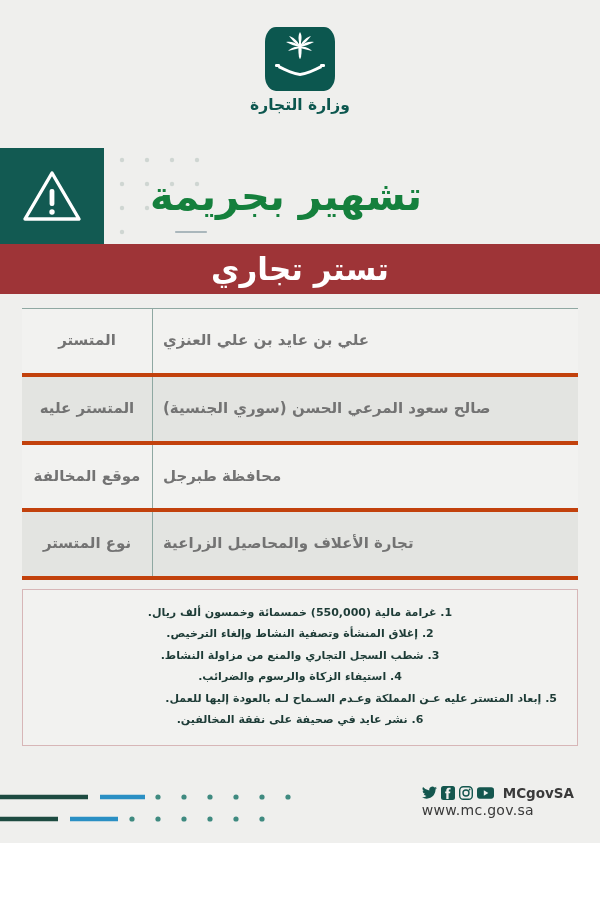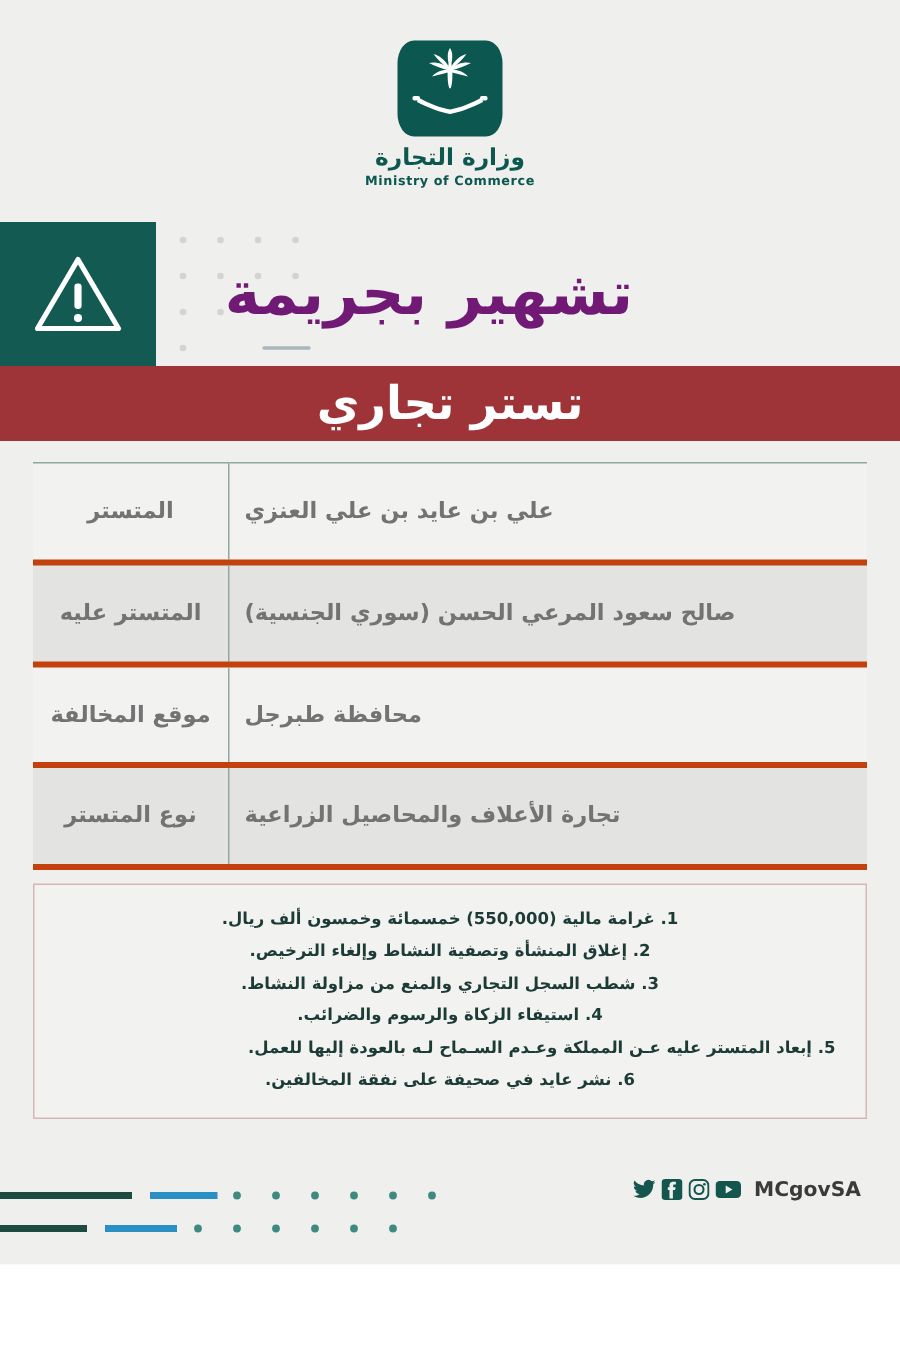--- a/index.html
+++ b/index.html
@@ -70,21 +70,21 @@
     position: absolute;
     top: 0; right: 0;
     left: 0; bottom: 0;
     pointer-events: none;
   }
   .headline {
     position: absolute;
     top: 50%;
     transform: translateY(-50%);
     right: 178px;
-    color: #701a75;
+    color: #15803d;
     font-size: 40px;
     font-weight: 700;
     white-space: nowrap;
     letter-spacing: -0.5px;
   }
   .warn-box {
     position: absolute;
     top: 0;
     left: 0;
     width: 104px;
@@ -255,21 +255,20 @@
             </g>
 
             <path d="M12,40 C20,44 28,47 34,48 L34,45 C28,44 20,41 13,37 Z"></path>
             <path d="M56,40 C48,44 40,47 34,48 L34,45 C40,44 48,41 55,37 Z"></path>
             <rect x="9" y="36" width="5" height="3" rx="1.2"></rect>
             <rect x="54" y="36" width="5" height="3" rx="1.2"></rect>
           </g>
         </svg>
       </div>
       <div class="ministry-ar">وزارة التجارة</div>
-      <div class="ministry-en">Ministry of Commerce</div>
     </div>
   </div>
 
   <div class="title-band">
     <svg class="dots-left" width="600" height="96" viewBox="0 0 600 96" aria-hidden="true">
       <g fill="#cfd6d2">
 
         <circle cx="47" cy="12" r="2.2"></circle>
           <circle cx="72" cy="12" r="2.2"></circle>
         <circle cx="97" cy="12" r="2.2"></circle>
@@ -373,20 +372,21 @@
             <rect x="0.7" y="0.7" width="12.6" height="12.6" rx="3.6" fill="none" stroke="#14564e" stroke-width="1.4"></rect>
             <circle cx="7" cy="7" r="3" fill="none" stroke="#14564e" stroke-width="1.4"></circle>
             <circle cx="10.6" cy="3.5" r="0.9" fill="#14564e"></circle>
           </svg>
           <svg width="17" height="14" viewBox="0 0 18 14" aria-hidden="true">
             <rect x="0" y="1" width="18" height="12" rx="3" fill="#14564e"></rect>
             <path d="M7.2 4.2 L12 7 L7.2 9.8 Z" fill="#efefed"></path>
           </svg>
           <span class="handle">MCgovSA</span>
         </div>
+        <div class="site">www.mc.gov.sa</div>
       </div>
 
       <svg class="deco" width="330" height="46" viewBox="0 0 330 46" aria-hidden="true">
         <g fill="#3f8a80">
           <circle cx="288" cy="10" r="2.6"></circle>
             <circle cx="262" cy="10" r="2.6"></circle>
           <circle cx="236" cy="10" r="2.6"></circle>
             <circle cx="210" cy="10" r="2.6"></circle>
           <circle cx="184" cy="10" r="2.6"></circle>
             <circle cx="158" cy="10" r="2.6"></circle>

